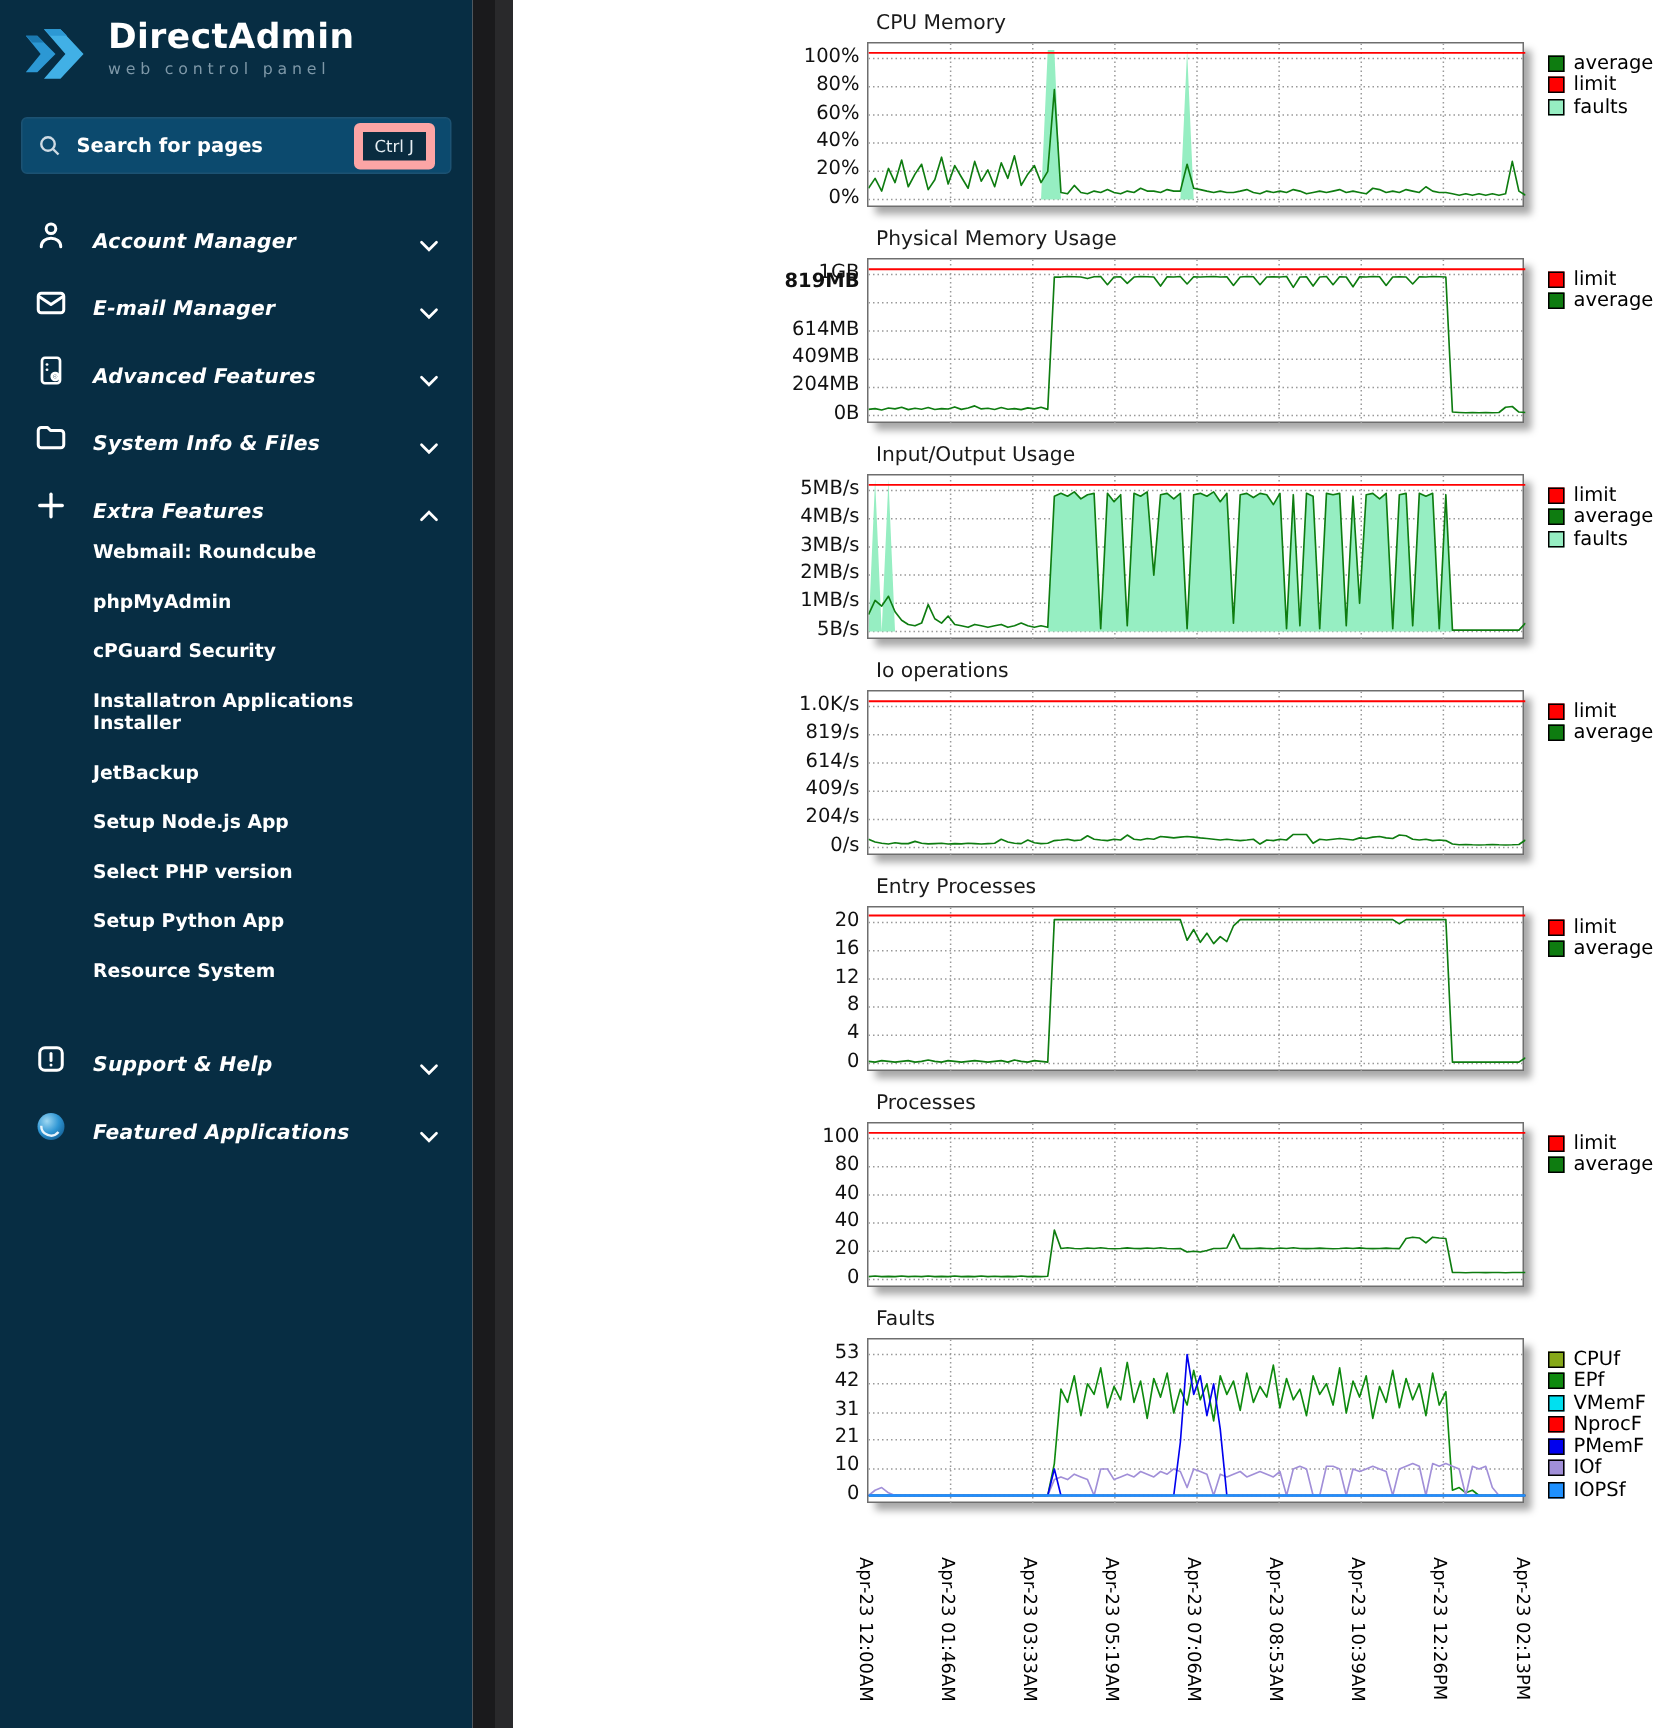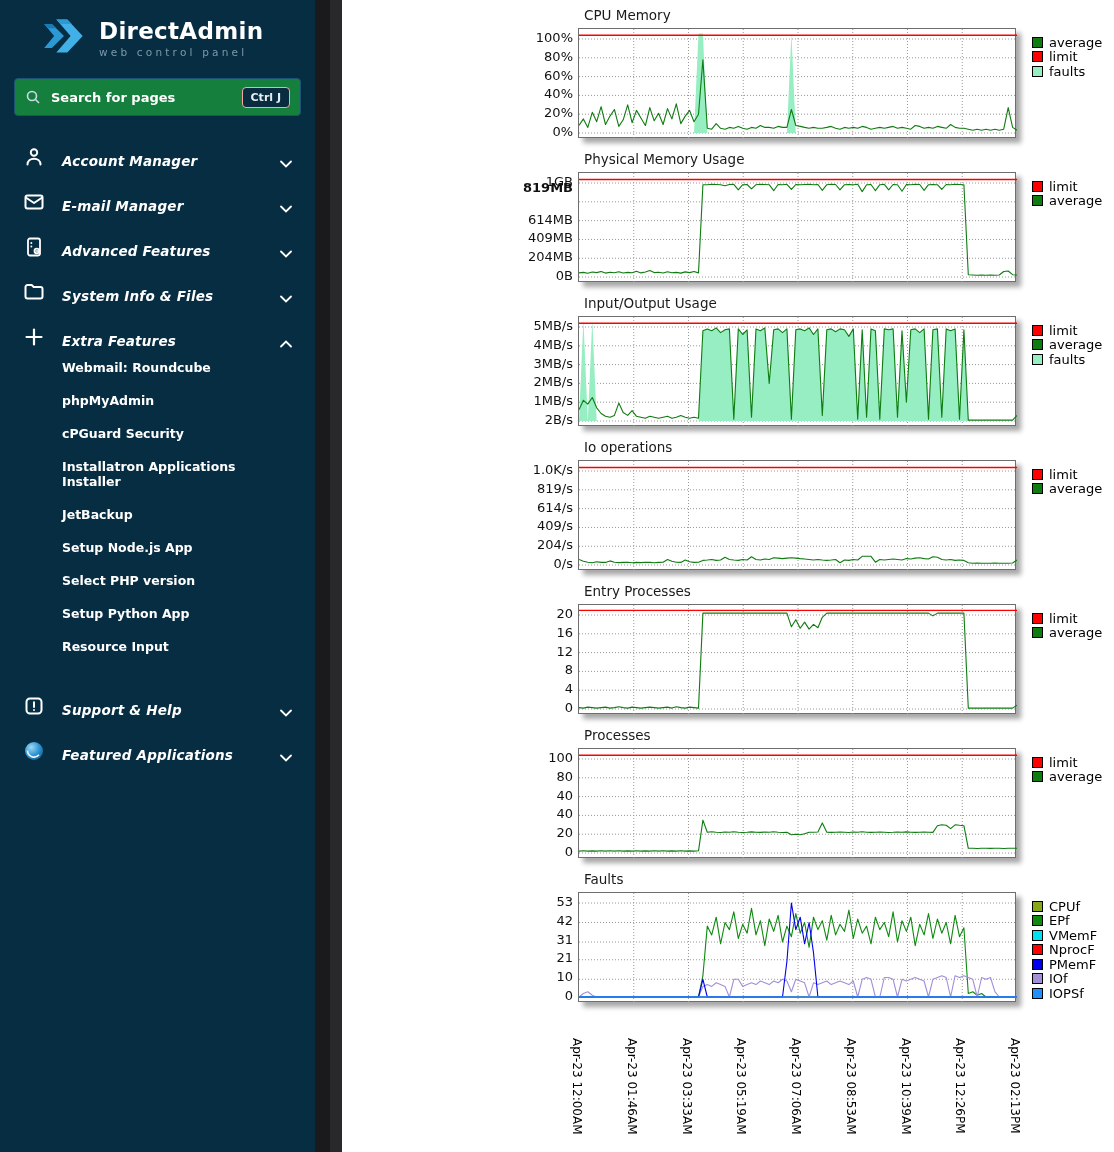--- a/index.html
+++ b/index.html
@@ -2,28 +2,28 @@
 <html><head>
 <meta charset="utf-8">
 <style>
   * { box-sizing: border-box; }
   html,body { margin:0; padding:0; background:#fff; }
   body { font-family:"DejaVu Sans","Liberation Sans",sans-serif; width:1114px; height:1152px; overflow:hidden; }
   .app { display:flex; width:1114px; height:1152px; }
 
   
   .sidebar { width:315px; flex:0 0 315px; background:#072d43; color:#fff; height:1152px; }
-  .logo-wrap { display:flex; align-items:flex-end; gap:12px; padding:14px 18px 10px 14px;margin-left:27px; }
+  .logo-wrap { display:flex; align-items:flex-start; gap:12px; padding:14px 18px 10px 14px; }
   .logo-mark { width:46px; height:44px; }
   .logo-title { font-size:23px; font-weight:bold; letter-spacing:0.3px; color:#fff; line-height:1; }
   .logo-sub { font-size:10.5px; color:#7e98a8; letter-spacing:3.2px; margin-top:3px; }
-  .searchbox { margin:10px 14px 8px; background:#15803d; border:1px solid #1c5273; border-radius:4px; height:38px; display:flex; align-items:center; padding:0 10px; }
+  .searchbox { margin:10px 14px 8px; background:#0c4a6e; border:1px solid #1c5273; border-radius:4px; height:38px; display:flex; align-items:center; padding:0 10px; }
   .searchbox input { background:transparent; border:none; outline:none; color:#fff; font-size:13px; font-weight:600; flex:1; margin-left:8px; font-family:inherit; }
   .searchbox input::placeholder { color:#fff; opacity:1; }
-  .kbd-badge { background:#0a2c40; border:1px solid #fca5a5; color:#e6eef3; font-size:11px; font-weight:700; border-radius:4px; padding:3px 8px; }
+  .kbd-badge { background:#0a2c40; border:6px solid #fca5a5; color:#e6eef3; font-size:11px; font-weight:400; border-radius:4px; padding:3px 8px; }
   nav { margin-top:8px; }
   .menu-item { display:flex; align-items:flex-end; height:45px; padding:0 22px; cursor:pointer;font-style:italic; }
   .mi-icon { width:24px; height:24px; margin-right:16px; flex:0 0 24px; }
   .mi-icon svg { width:24px; height:24px; display:block; }
   .mi-label { flex:1; font-size:13.5px; font-weight:600; letter-spacing:0.2px; }
   .chev { width:14px; height:10px; }
   .chev svg { display:block; }
   .chev.up svg { transform:rotate(180deg); }
   .submenu { list-style:none; margin:2px 0 10px; padding:0; }
   .submenu li { padding:9px 22px 9px 62px; font-size:12.5px; font-weight:600; cursor:pointer; }
@@ -150,21 +150,21 @@
         </div>
         <ul class="submenu">
           <li>Webmail: Roundcube</li>
           <li>phpMyAdmin</li>
           <li>cPGuard Security</li>
           <li>Installatron Applications Installer</li>
           <li>JetBackup</li>
           <li>Setup Node.js App</li>
           <li>Select PHP version</li>
           <li>Setup Python App</li>
-          <li>Resource Input</li>
+          <li>Resource System</li>
         </ul>
         <div class="menu-item">
           <span class="mi-icon">
             <svg viewBox="0 0 24 24" fill="none" stroke="#fff" stroke-width="2" stroke-linecap="round">
               <rect x="4.5" y="4.5" width="15" height="15" rx="3.5"></rect>
               <line x1="12" y1="8.3" x2="12" y2="13"></line>
               <line x1="12" y1="16" x2="12.01" y2="16"></line>
             </svg>
           </span>
           <span class="mi-label">Support &amp; Help</span>
@@ -293,21 +293,21 @@
         </div>
         <div class="chart-block">
           <div class="chart-title">Input/Output Usage</div>
           <div class="chart-row">
             <div class="ylabels">
               <span class="ylabel" style="top: 2px;">5MB/s</span>
               <span class="ylabel" style="top: 20.8px;">4MB/s</span>
               <span class="ylabel" style="top: 39.6px;">3MB/s</span>
               <span class="ylabel" style="top: 58.4px;">2MB/s</span>
               <span class="ylabel" style="top: 77.2px;">1MB/s</span>
-              <span class="ylabel" style="top: 96px;">2B/s</span>
+              <span class="ylabel" style="top: 96px;">5B/s</span>
             </div>
             <div class="plot">
               <svg width="438" height="110" viewBox="0 0 438 110">
                 <line x1="0" y1="10" x2="438" y2="10" stroke="#999" stroke-width="1" stroke-dasharray="1 2"></line>
                 <line x1="0" y1="28.8" x2="438" y2="28.8" stroke="#999" stroke-width="1" stroke-dasharray="1 2"></line>
                 <line x1="0" y1="47.6" x2="438" y2="47.6" stroke="#999" stroke-width="1" stroke-dasharray="1 2"></line>
                 <line x1="0" y1="66.4" x2="438" y2="66.4" stroke="#999" stroke-width="1" stroke-dasharray="1 2"></line>
                 <line x1="0" y1="85.2" x2="438" y2="85.2" stroke="#999" stroke-width="1" stroke-dasharray="1 2"></line>
                 <line x1="0" y1="104" x2="438" y2="104" stroke="#999" stroke-width="1" stroke-dasharray="1 2"></line>
                 <line x1="54.75" y1="0" x2="54.75" y2="110" stroke="#999" stroke-width="1" stroke-dasharray="1 2"></line>

